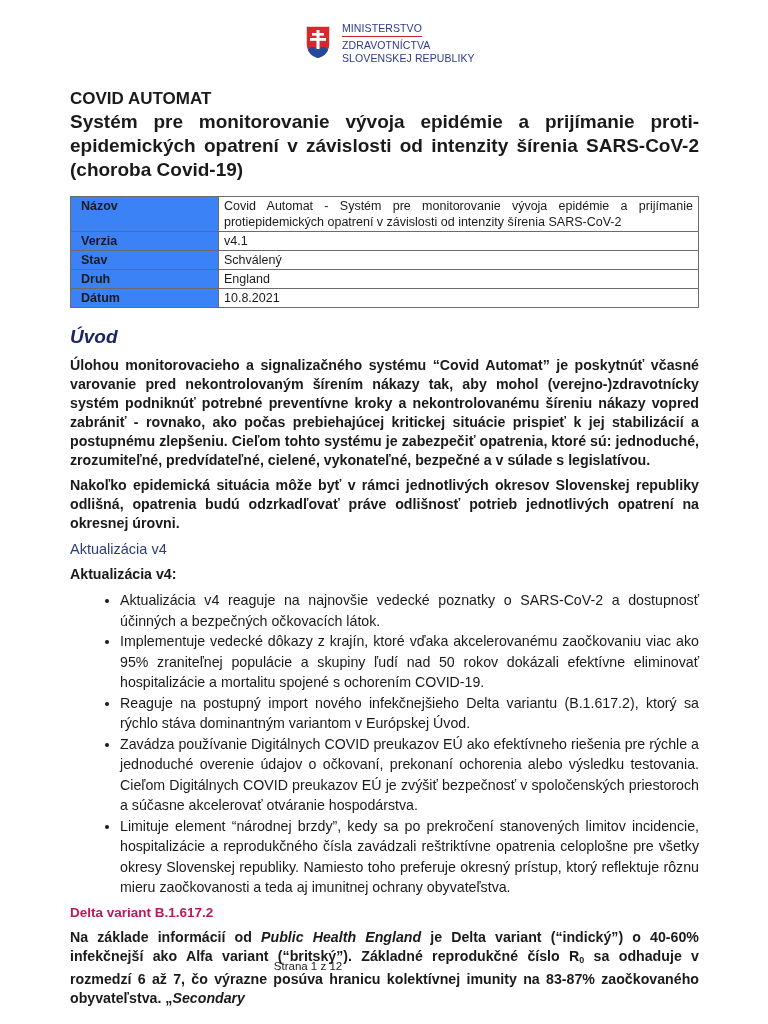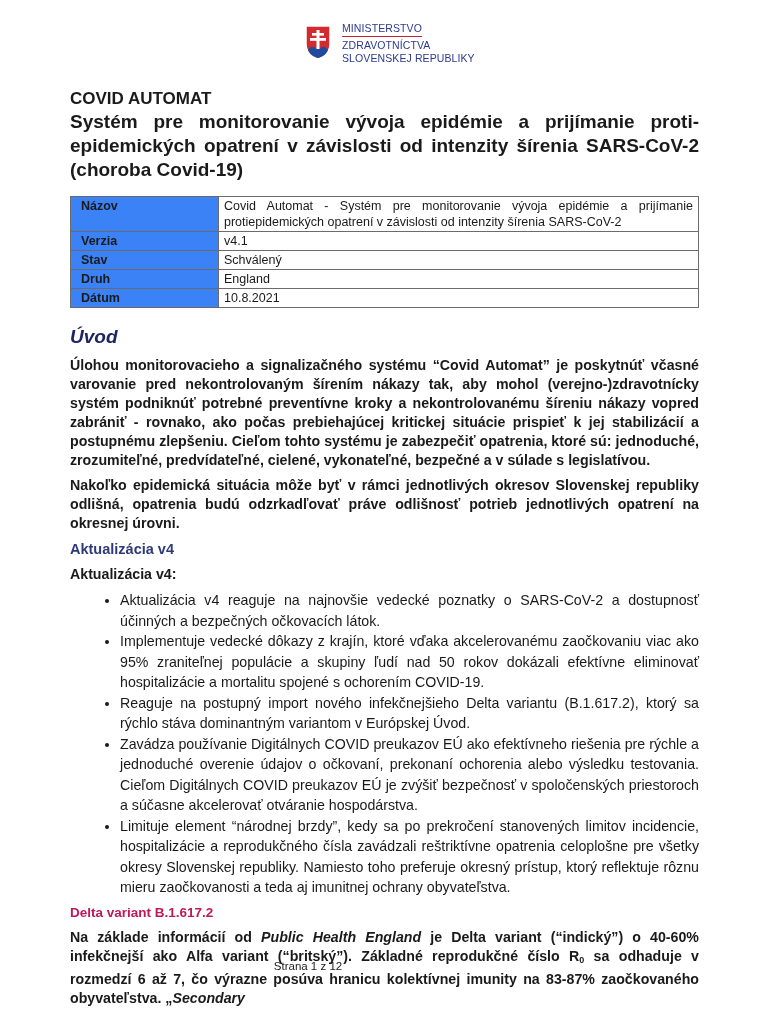--- a/index.html
+++ b/index.html
@@ -19,21 +19,21 @@
 
     .doc-title { font-weight: bold; font-size: 17px; line-height: 22px; margin: 0; }
     .doc-subtitle { font-weight: bold; font-size: 19px; line-height: 24px; margin: 0 0 14px 0; text-align: justify; }
 
     table.meta { width: 629px; border-collapse: collapse; font-size: 12.5px; margin-bottom: 16px; }
     table.meta td { border: 1px solid #6b6b6b; padding: 1px 5px; vertical-align: top; line-height: 16px; }
     table.meta td.label { background: #3b82f6; font-weight: bold; width: 132px; padding-left: 10px; }
     table.meta td.value { text-align: justify; }
 
     h2.section { color: #1d2565; font-size: 19px; font-weight: bold; margin: 0 0 6px 0; line-height: 26px; font-style: italic; }
-    h3.sub { color: #2f3a7a; font-size: 14.5px; font-weight: bold; margin: 6px 0 6px 0; line-height: 20px; }
+    h3.sub { color: #2f3a7a; font-size: 14.5px; font-weight: normal; margin: 6px 0 6px 0; line-height: 20px; }
     h4.sub2 { color: #be185d; font-size: 13.5px; font-weight: bold; margin: 4px 0 6px 0; line-height: 18px; }
 
     p.body { font-size: 14.2px; line-height: 19px; margin: 0 0 6px 0; text-align: justify; font-weight: bold; }
     ul.bullets { margin: 0 0 6px 0; padding-left: 50px; font-size: 14.2px; line-height: 20.5px; }
     ul.bullets li { text-align: justify; margin: 0; }
     .sub0 { font-size: 9px; vertical-align: -2px; }
 
     .footer { position: absolute; top: 960px; left: 0; width: 616px; text-align: center; font-size: 11.5px; color: #222; }
   </style>
 </head>

